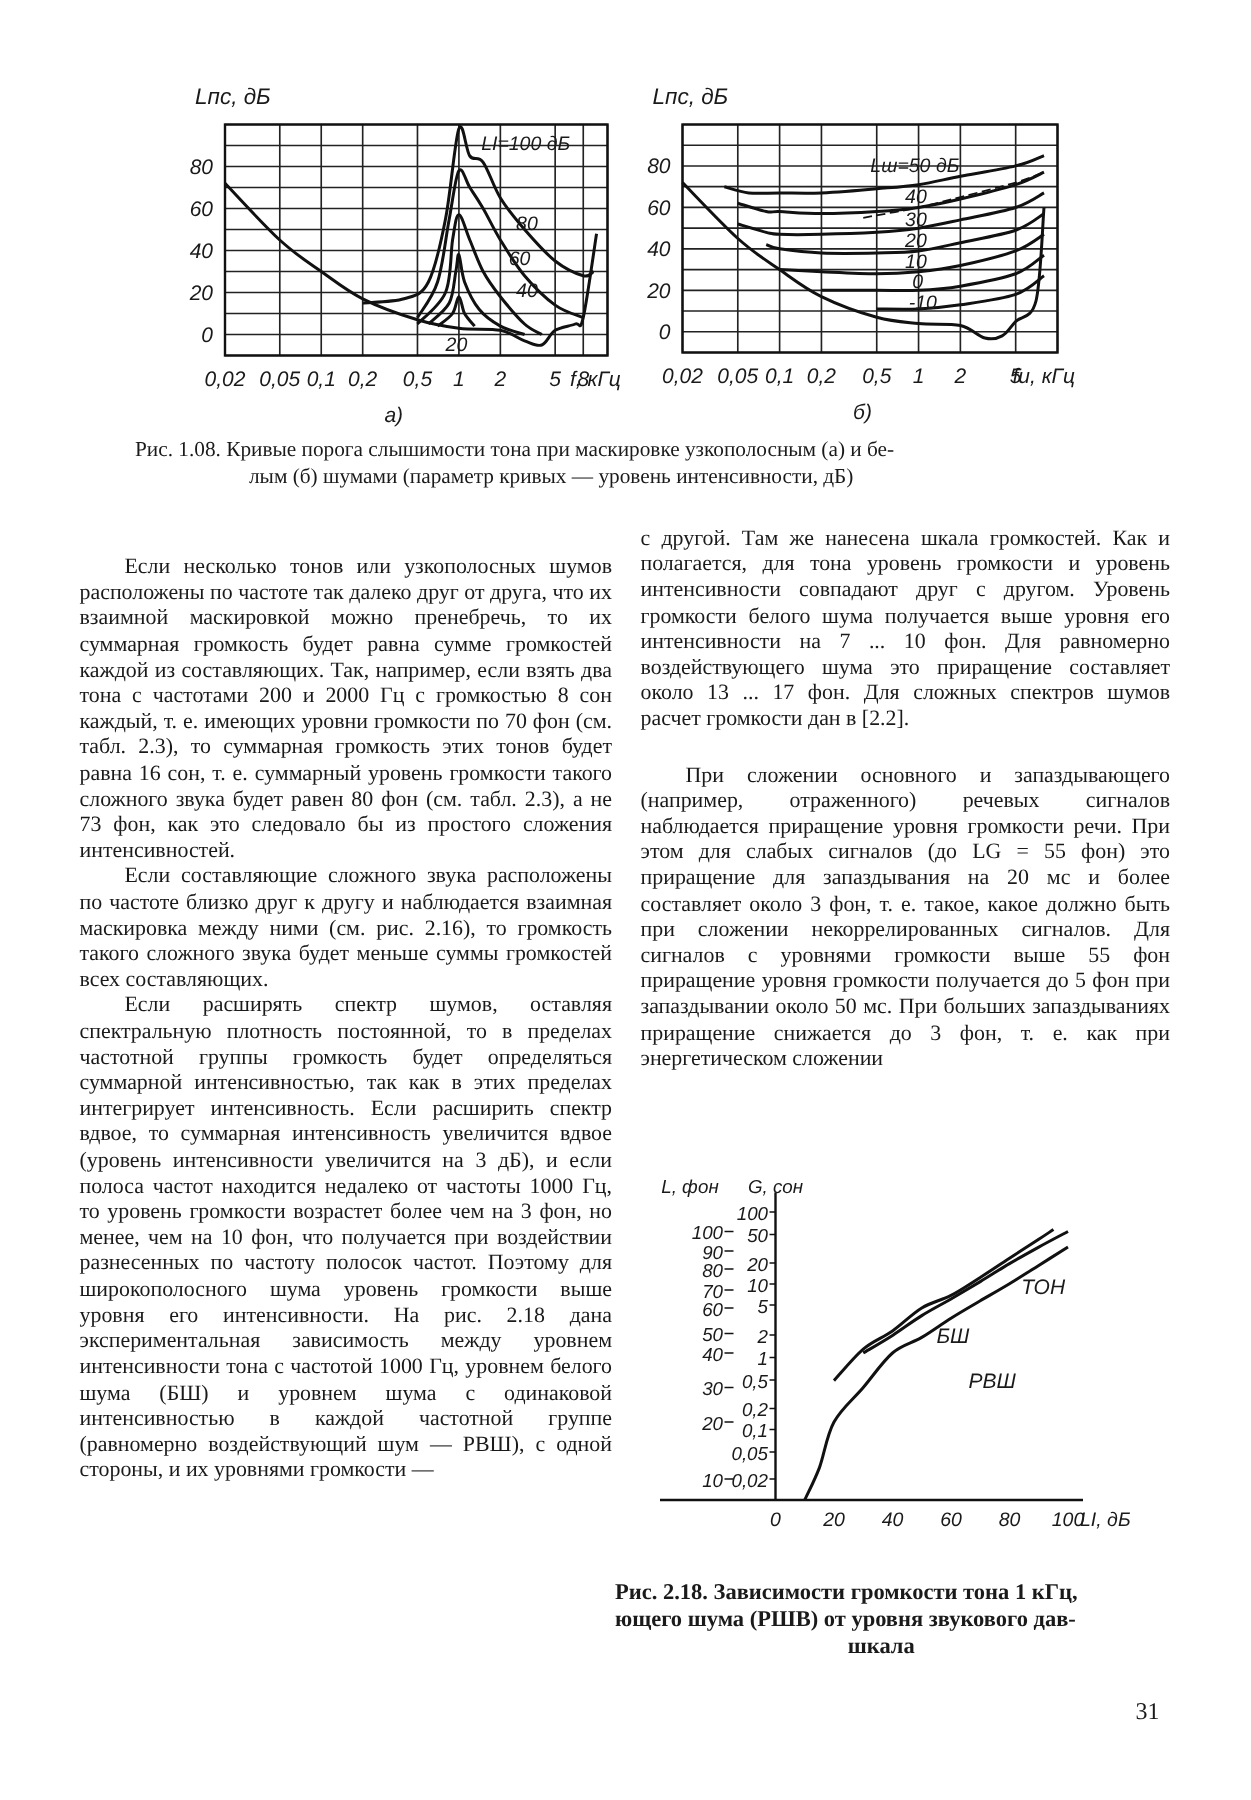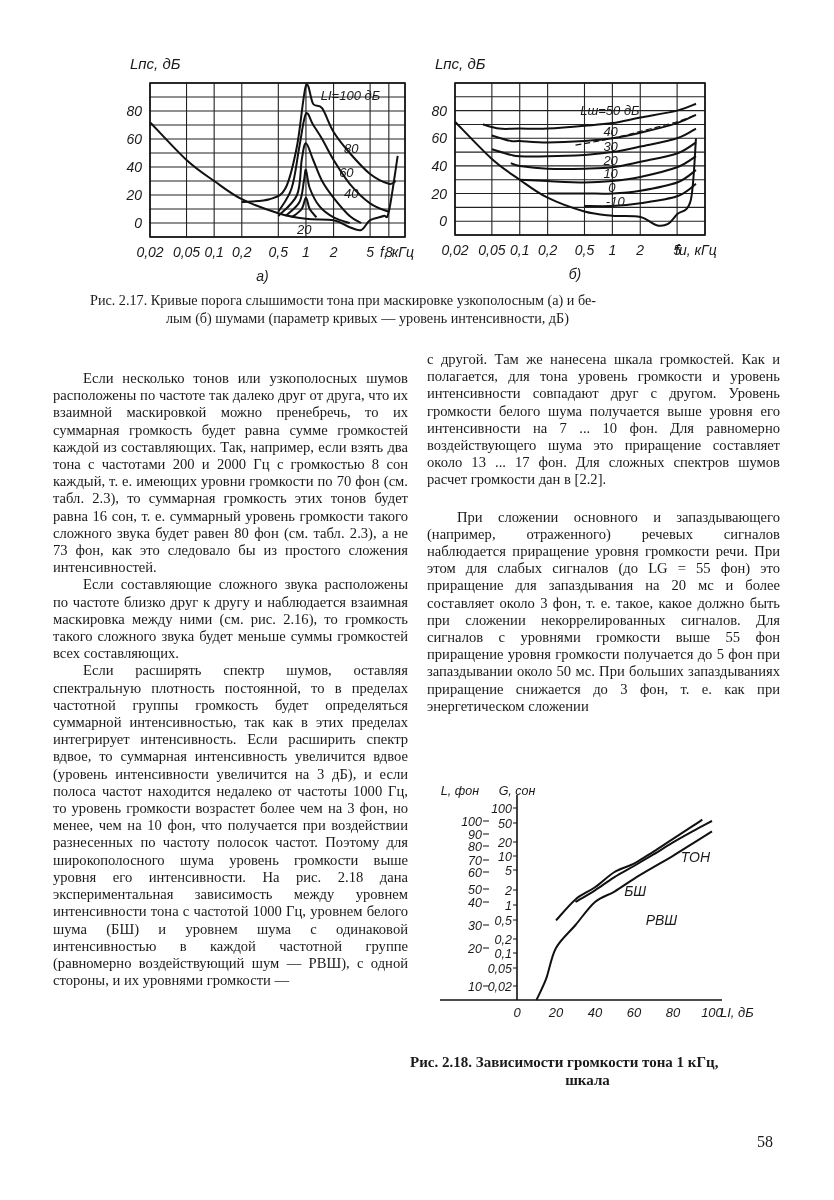--- a/index.html
+++ b/index.html
@@ -121,21 +121,21 @@
     <text x="165.24986531334355" y="59.78181818181818" font-size="13">Lш=50 дБ</text>
     <text x="188.39549798202458" y="80.50909090909092" font-size="13">40</text>
     <text x="188.39549798202458" y="95.7090909090909" font-size="13">30</text>
     <text x="188.39549798202458" y="109.52727272727273" font-size="13">20</text>
     <text x="188.39549798202458" y="123.34545454545454" font-size="13">10</text>
     <text x="193.1336501627827" y="137.16363636363636" font-size="13">0</text>
     <text x="190.8342930297697" y="150.98181818181817" font-size="13">-10</text>
   </svg>
 
 <div class="abs caption" style="left:90px;top:291px;width:660px;">
-  <div>Рис. 2.17. Кривые порога слышимости тона при маскировке узкополосным (а) и бе-</div>
+  <div>Рис. 1.08. Кривые порога слышимости тона при маскировке узкополосным (а) и бе-</div>
   <div style="padding-left:76px;">лым (б) шумами (параметр кривых — уровень интенсивности, дБ)</div>
 </div>
 
 <div class="col" id="col-left" style="left:53px;top:370px;width:355px;">
     <p class="ind">Если несколько тонов или узкополосных шумов расположены по частоте так далеко друг от друга, что их взаимной маскировкой можно пренебречь, то их суммарная громкость будет равна сумме громкостей каждой из составляющих. Так, например, если взять два тона с частотами 200 и 2000 Гц с громкостью 8 сон каждый, т. е. имеющих уровни громкости по 70 фон (см. табл. 2.3), то суммарная громкость этих тонов будет равна 16 сон, т. е. суммарный уровень громкости такого сложного звука будет равен 80 фон (см. табл. 2.3), а не 73 фон, как это следовало бы из простого сложения интенсивностей.</p>
     <p class="ind">Если составляющие сложного звука расположены по частоте близко друг к другу и наблюдается взаимная маскировка между ними (см. рис. 2.16), то громкость такого сложного звука будет меньше суммы громкостей всех составляющих.</p>
     <p class="ind">Если расширять спектр шумов, оставляя спектральную плотность постоянной, то в пределах частотной группы громкость будет определяться суммарной интенсивностью, так как в этих пределах интегрирует интенсивность. Если расширить спектр вдвое, то суммарная интенсивность увеличится вдвое (уровень интенсивности увеличится на 3 дБ), и если полоса частот находится недалеко от частоты 1000 Гц, то уровень громкости возрастет более чем на 3 фон, но менее, чем на 10 фон, что получается при воздействии разнесенных по частоту полосок частот. Поэтому для широкополосного шума уровень громкости выше уровня его интенсивности. На рис. 2.18 дана экспериментальная зависимость между уровнем интенсивности тона с частотой 1000 Гц, уровнем белого шума (БШ) и уровнем шума с одинаковой интенсивностью в каждой частотной группе (равномерно воздействующий шум — РВШ), с одной стороны, и их уровнями громкости —</p>
   </div>
 
 <div class="col" id="col-right" style="left:427px;top:351px;width:353px;">
@@ -203,16 +203,17 @@
     <path d="M116.5,220.0 C118.1,216.4 123.0,207.1 126.3,198.4 C129.5,189.7 131.1,176.9 136.0,168.0 C140.9,159.1 149.0,152.7 155.5,145.0 C162.0,137.3 168.5,127.6 175.0,122.0 C181.5,116.4 188.0,115.5 194.5,111.6 C201.0,107.7 207.5,102.9 214.0,98.8 C220.5,94.7 227.0,91.0 233.5,87.2 C240.0,83.4 246.5,79.7 253.0,75.8 C259.5,71.9 266.0,67.7 272.5,63.6 C279.0,59.5 288.8,53.4 292.0,51.4" fill="none" stroke="#111" stroke-width="2"></path>
     <text x="260.79999999999995" y="82.4" font-size="14">ТОН</text>
     <path d="M155.5,122.0 C158.8,120.0 168.5,114.5 175.0,110.3 C181.5,106.1 188.0,101.1 194.5,97.1 C201.0,93.0 207.5,89.8 214.0,86.0 C220.5,82.2 227.0,78.3 233.5,74.4 C240.0,70.5 246.5,66.2 253.0,62.4 C259.5,58.6 266.0,55.0 272.5,51.4 C279.0,47.8 288.8,42.7 292.0,41.0" fill="none" stroke="#111" stroke-width="2"></path>
     <text x="204.25" y="115.5" font-size="14">БШ</text>
     <path d="M136.0,140.4 C139.3,136.9 149.0,124.9 155.5,119.4 C162.0,113.9 168.5,111.9 175.0,107.3 C181.5,102.7 188.0,96.0 194.5,92.0 C201.0,88.0 207.5,87.0 214.0,83.6 C220.5,80.2 227.0,75.7 233.5,71.6 C240.0,67.5 246.5,63.0 253.0,58.8 C259.5,54.6 267.6,49.4 272.5,46.2 C277.4,43.0 280.6,40.8 282.3,39.7" fill="none" stroke="#111" stroke-width="2"></path>
     <text x="225.70000000000002" y="145" font-size="14">РВШ</text>
   </svg>
 
 <div class="abs caption" style="left:410px;top:1053px;width:355px;font-size:15px;font-weight:bold;">
   <div>Рис. 2.18. Зависимости громкости тона 1 кГц,</div>
+  <div>ющего шума (РШВ) от уровня звукового дав-</div>
   <div style="text-align:center;">шкала</div>
 </div>
 
-<div class="pagenum" style="left:757px;top:1133px;">58</div>
+<div class="pagenum" style="left:757px;top:1133px;">31</div>
 
 </body></html>

